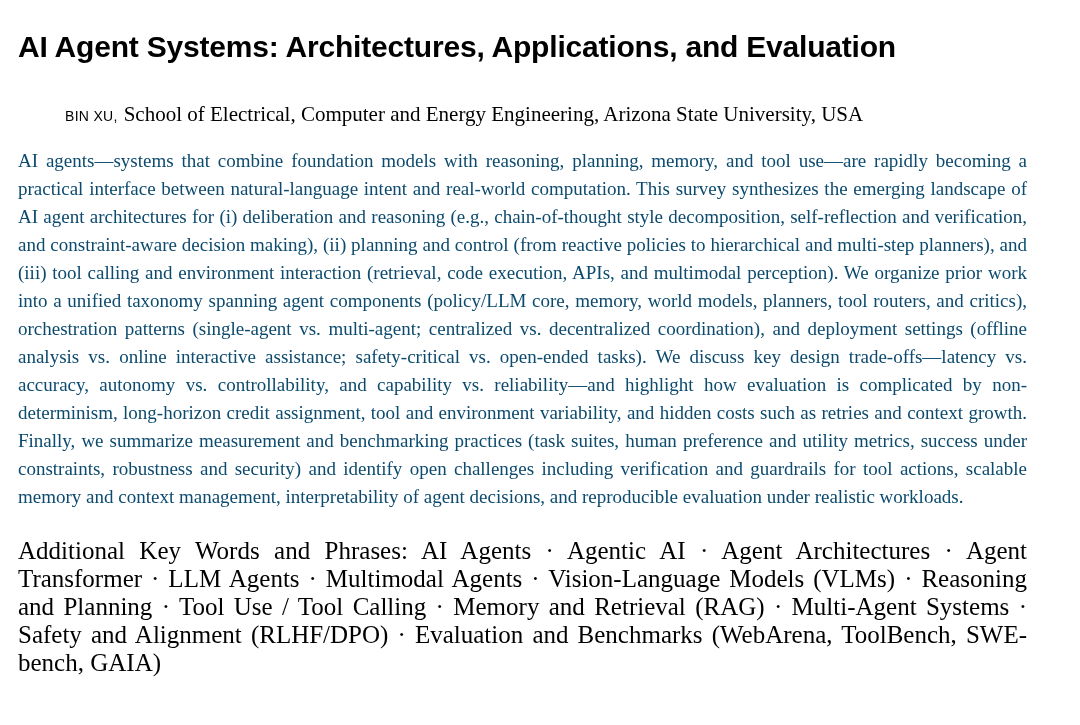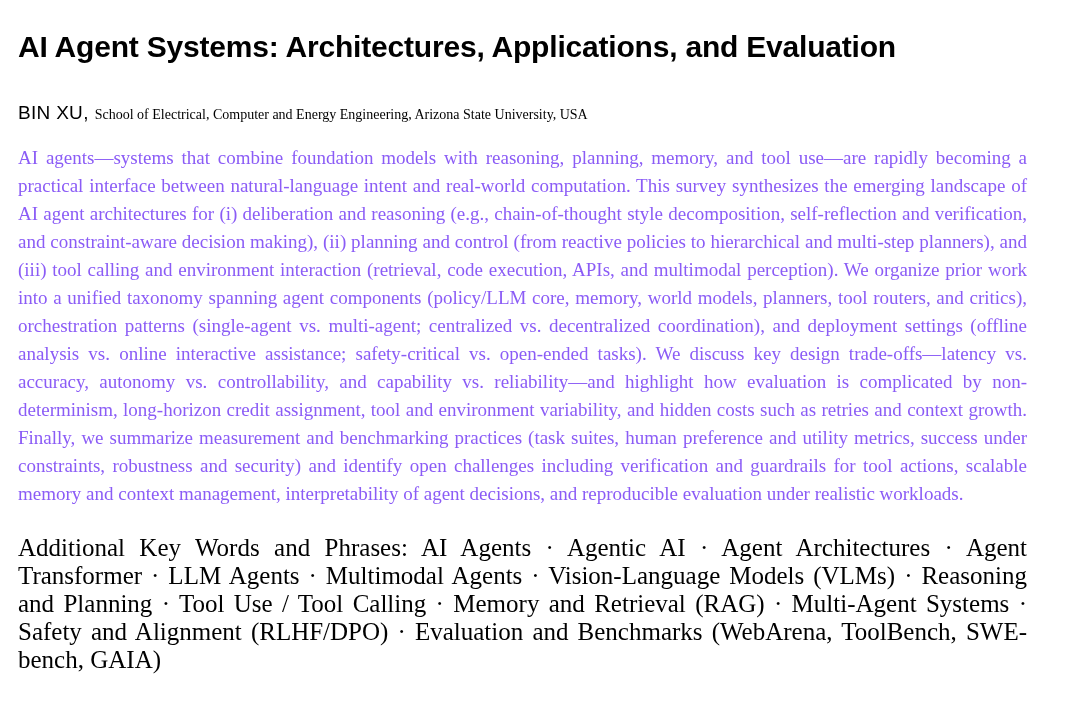--- a/index.html
+++ b/index.html
@@ -27,35 +27,36 @@
     color: #000000;
   }
   .author-line {
     margin: 0 0 20px 0;
     font-size: 19px;
     line-height: 1.25;
     color: #000000;
   }
   .author-name {
     font-family: "Liberation Sans", sans-serif;
-    font-size: 19px;
+    font-size: 14px;
     letter-spacing: 0.3px;
+    margin-left: 47px;
   }
   .author-affiliation {
     font-family: "Liberation Serif", serif;
-    font-size: 14px;
+    font-size: 21px;
     margin-left: 6px;
   }
   .abstract {
     font-family: "Liberation Serif", serif;
     font-size: 19px;
     line-height: 28px;
     text-align: justify;
     margin: 0 0 26px 0;
-    color: #8b5cf6;
+    color: #0c4a6e;
   }
   .keywords {
     font-family: "Liberation Serif", serif;
     font-size: 25px;
     line-height: 28px;
     text-align: justify;
     margin: 0;
     color: #000000;
   }
 </style>

